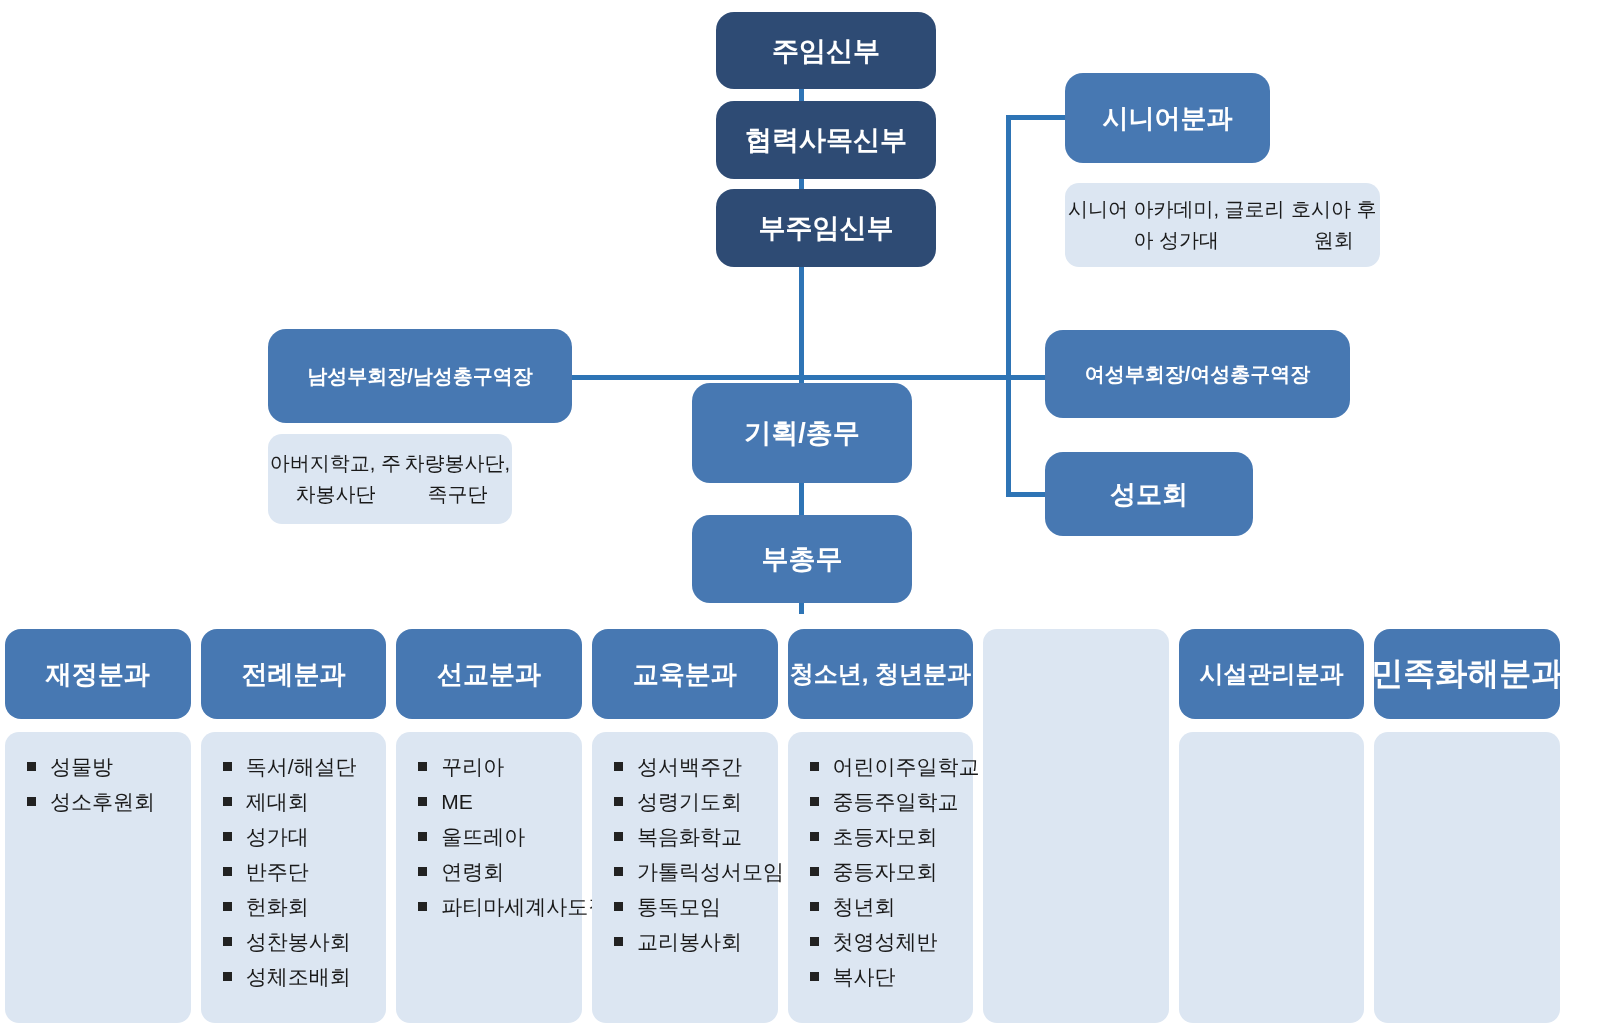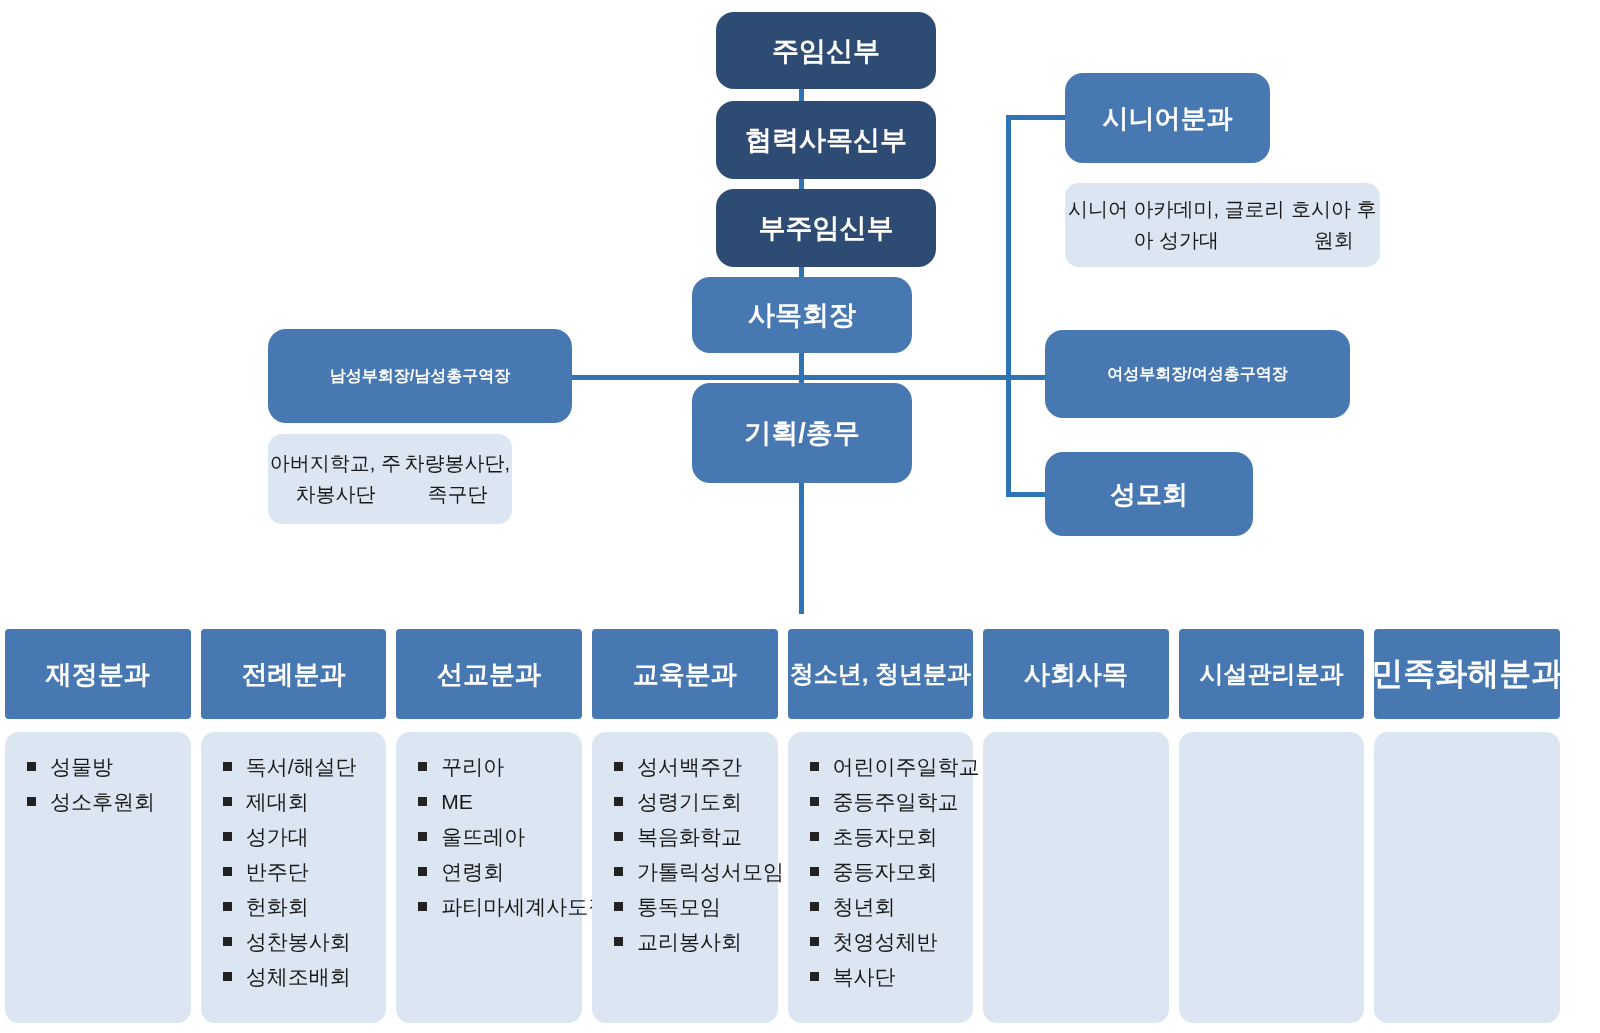--- a/index.html
+++ b/index.html
@@ -26,21 +26,21 @@
     position:absolute;
     display:flex;align-items:center;justify-content:center;
     color:var(--text-light);
     font-weight:bold;
     text-align:center;
     border-radius:18px;
   }
   .node.dark{background:var(--box-dark);margin-left:24px;}
   .node.medium{background:var(--box-medium);}
   .chain{left:692px;width:220px;font-size:27px;}
-  .wide{font-size:16px;}
+  .wide{font-size:20px;}
   .note{
     position:absolute;
     background:var(--panel);
     border-radius:14px;
     display:flex;align-items:center;justify-content:center;
     color:var(--text-dark);
     font-size:20px;line-height:1.55;
     text-align:center;
   }
   
@@ -51,21 +51,21 @@
     display:flex;gap:10px;
   }
   .dept{
     flex:1 1 0;
     display:flex;flex-direction:column;gap:13px;
     min-width:0;
   }
   .dept-header{
     height:90px;
     background:var(--box-medium);
-    border-radius:4px;
+    border-radius:16px;
     display:flex;align-items:center;justify-content:center;
     color:var(--text-light);
     font-size:26px;font-weight:bold;
     text-align:center;
     white-space:nowrap;
   }
   .dept-panel{
     flex:1 1 auto;
     background:var(--panel);
     border-radius:14px;
@@ -100,25 +100,25 @@
 
   <div class="node dark chain" style="top:12px;height:77px;">
     <span>주임신부</span>
   </div>
   <div class="node dark chain" style="top:101px;height:78px;">
     <span>협력사목신부</span>
   </div>
   <div class="node dark chain" style="top:189px;height:78px;">
     <span>부주임신부</span>
   </div>
-  <div class="node medium chain" style="top:277px;height:76px;">
-    <span>사목회장</span>
-  </div>
   <div class="node medium chain" style="top:383px;height:100px;">
     <span>기획/총무</span>
+  </div>
+  <div class="node medium chain" style="top:515px;height:88px;">
+    <span>부총무</span>
   </div>
 
   <div class="node medium wide" style="left:268px;top:329px;width:304px;height:94px;">
     <span>남성부회장/남성총구역장</span>
   </div>
   <div class="note" style="left:268px;top:434px;width:244px;height:90px;justify-content:flex-end;">
     <div>아버지학교, 주차봉사단</div>
     <div>차량봉사단, 족구단</div>
   </div>
 
@@ -274,23 +274,20 @@
             <span class="bullet"></span>
             <span class="item-text">첫영성체반</span>
           </li>
           <li>
             <span class="bullet"></span>
             <span class="item-text">복사단</span>
           </li>
         </ul>
     </div>
     <div class="dept">
-      <div class="dept-header">
-        <span>사회사목</span>
-      </div>
       <ul class="dept-panel"></ul>
     </div>
     <div class="dept">
       <div class="dept-header" style="font-size:24px;">
         <span>시설관리분과</span>
       </div>
       <ul class="dept-panel"></ul>
     </div>
     <div class="dept">
       <div class="dept-header" style="font-size:32px;">

